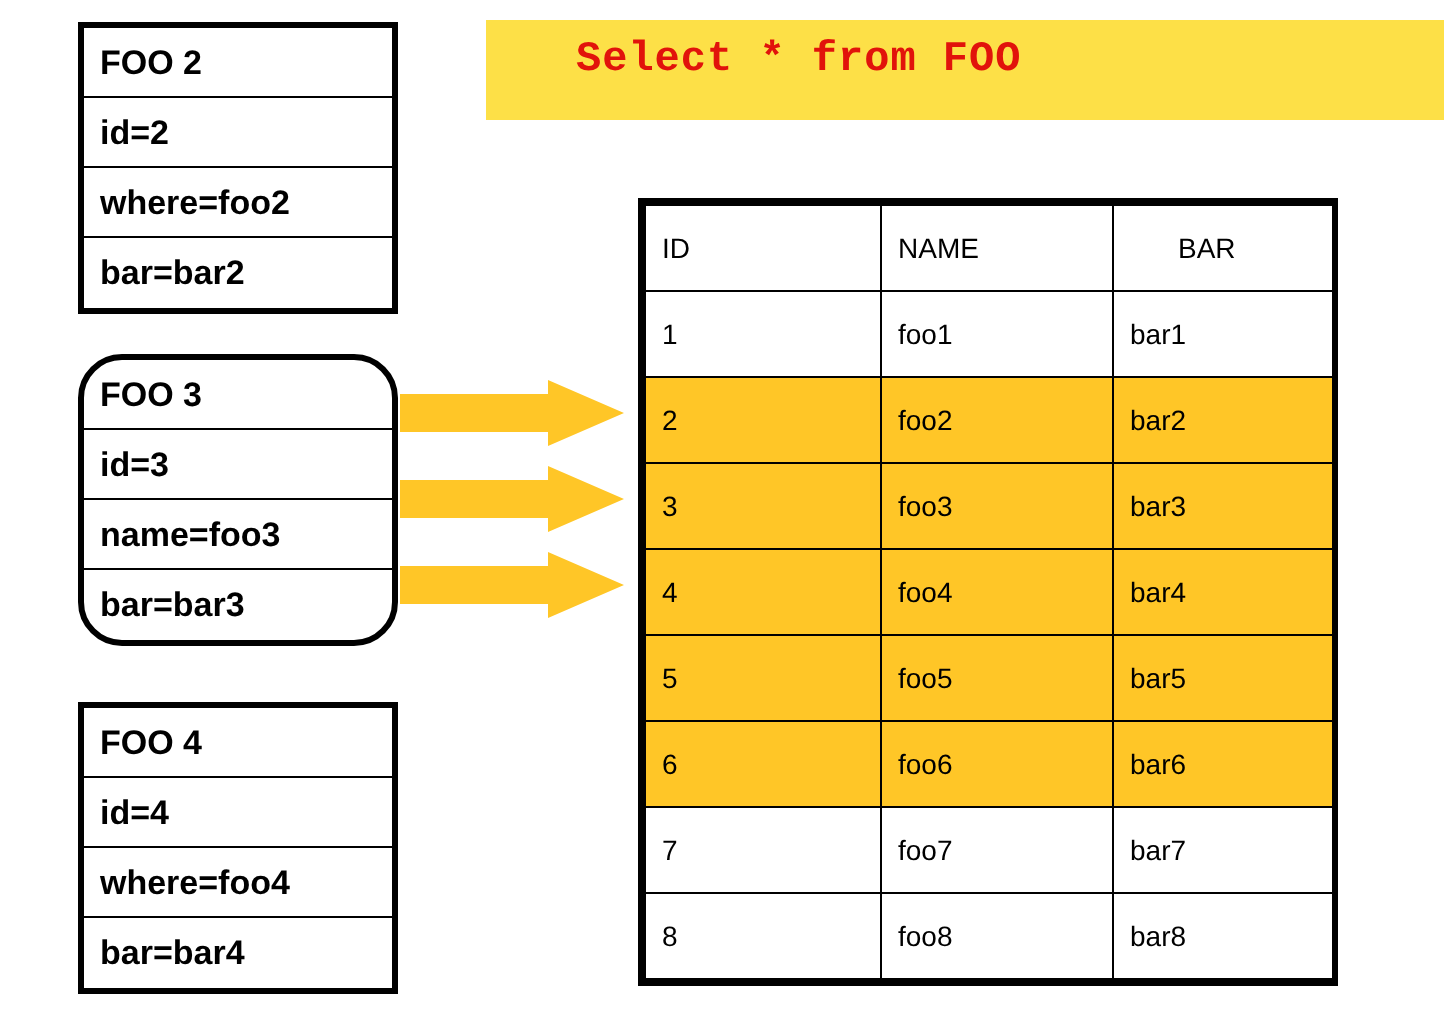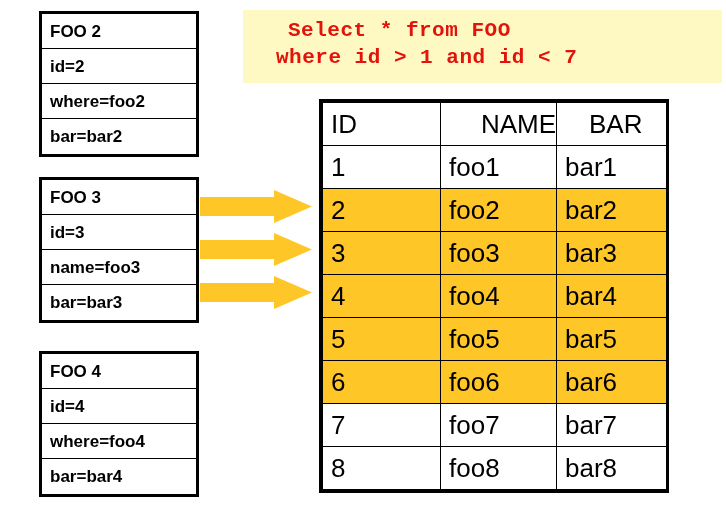--- a/index.html
+++ b/index.html
@@ -19,21 +19,21 @@
   .record-box {
     position: absolute;
     left: 8px;
     width: 160px;
     border: 3px solid #000000;
     background: #ffffff;
     box-sizing: border-box;
     margin-left: 31px;
   }
   .record-box-1 { top: 11px; }
-  .record-box-2 { top: 177px; }
+  .record-box-2 { top: 177px; border-radius: 22px; }
   .record-box-3 { top: 351px; }
 
   .record-row {
     height: 35px;
     line-height: 35px;
     padding-left: 8px;
     border-bottom: 1px solid #000000;
     font-size: 17px;
     font-weight: bold;
     color: #000000;
@@ -62,22 +62,22 @@
   .arrow-2 { top: 43px; }
   .arrow-3 { top: 86px; }
   .arrow svg { display: block; }
 
   
   .sql-box {
     position: absolute;
     left: 243px;
     top: 10px;
     width: 479px;
-    height: 73px;
-    background: #fef9c3;
+    height: 50px;
+    background: #fde047;
     box-sizing: border-box;
     padding: 7px 16px 0 45px;
   }
   .sql-line {
     font-family: "Liberation Mono", monospace;
     font-size: 21px;
     font-weight: bold;
     color: #e1130b;
     line-height: 27px;
     letter-spacing: 0.5px;
@@ -99,31 +99,31 @@
   .result-table table {
     border-collapse: collapse;
     width: 100%;
     table-layout: fixed;
   }
   .result-table th,
   .result-table td {
     border: 1px solid #000000;
     height: 43px;
     padding: 0 0 0 8px;
-    font-size: 26px;
+    font-size: 14px;
     font-weight: normal;
     color: #000000;
     text-align: left;
     vertical-align: middle;
     background: #ffffff;
     white-space: nowrap;
     box-sizing: border-box;
   }
   .result-table .col-id   { width: 118px; }
-  .result-table .col-name { width: 116px; text-align: right; }
+  .result-table .col-name { width: 116px; }
   .result-table .col-bar  { width: 110px; padding-left: 32px; }
 
   .result-table tr.row-highlight td {
     background: #ffc627;
   }
 </style>
 </head>
 <body>
 
 <div class="record-box record-box-1">
@@ -160,21 +160,20 @@
   </div>
   <div class="arrow arrow-3">
     <svg width="112" height="33" viewBox="0 0 112 33" xmlns="http://www.w3.org/2000/svg">
       <polygon points="0,7 74,7 74,0 112,16.5 74,33 74,26 0,26" fill="#ffc627"></polygon>
     </svg>
   </div>
 </div>
 
 <div class="sql-box">
   <div class="sql-line sql-line-1">Select * from FOO</div>
-  <div class="sql-line sql-line-2">where id &gt; 1 and id &lt; 7</div>
 </div>
 
 <div class="result-table">
   <table>
     <thead>
       <tr>
         <th class="col-id">ID</th>
         <th class="col-name">NAME</th>
         <th class="col-bar">BAR</th>
       </tr>

